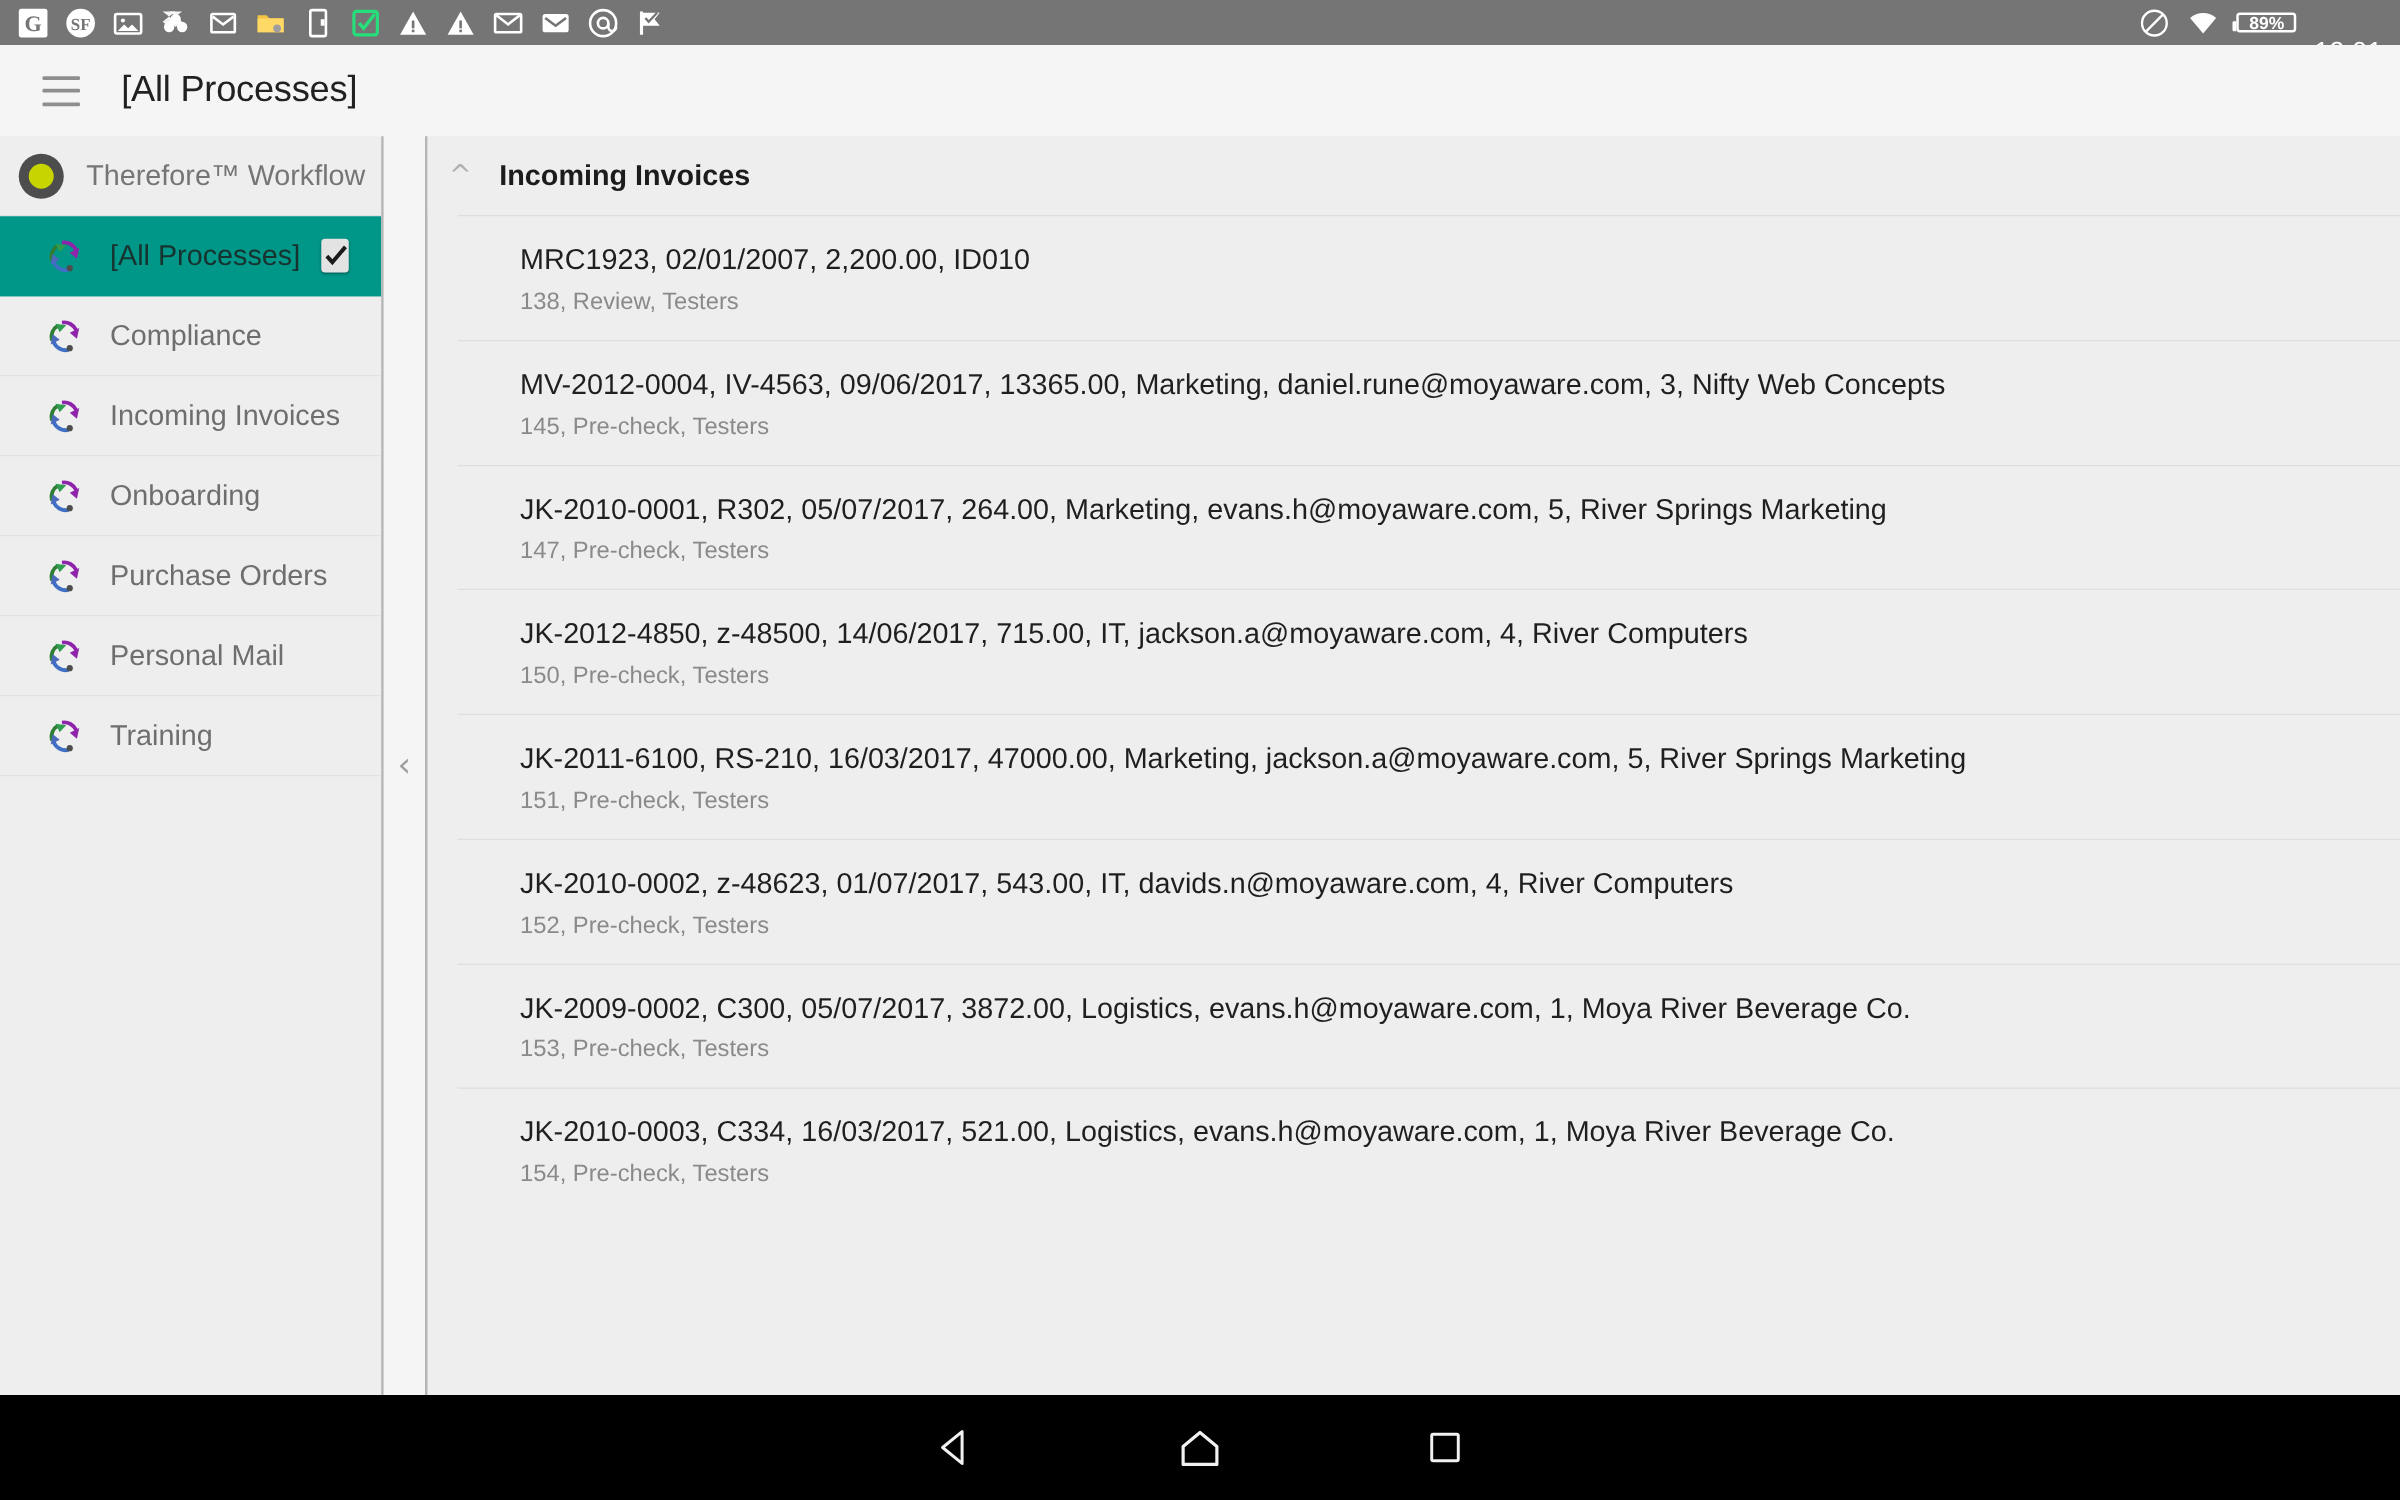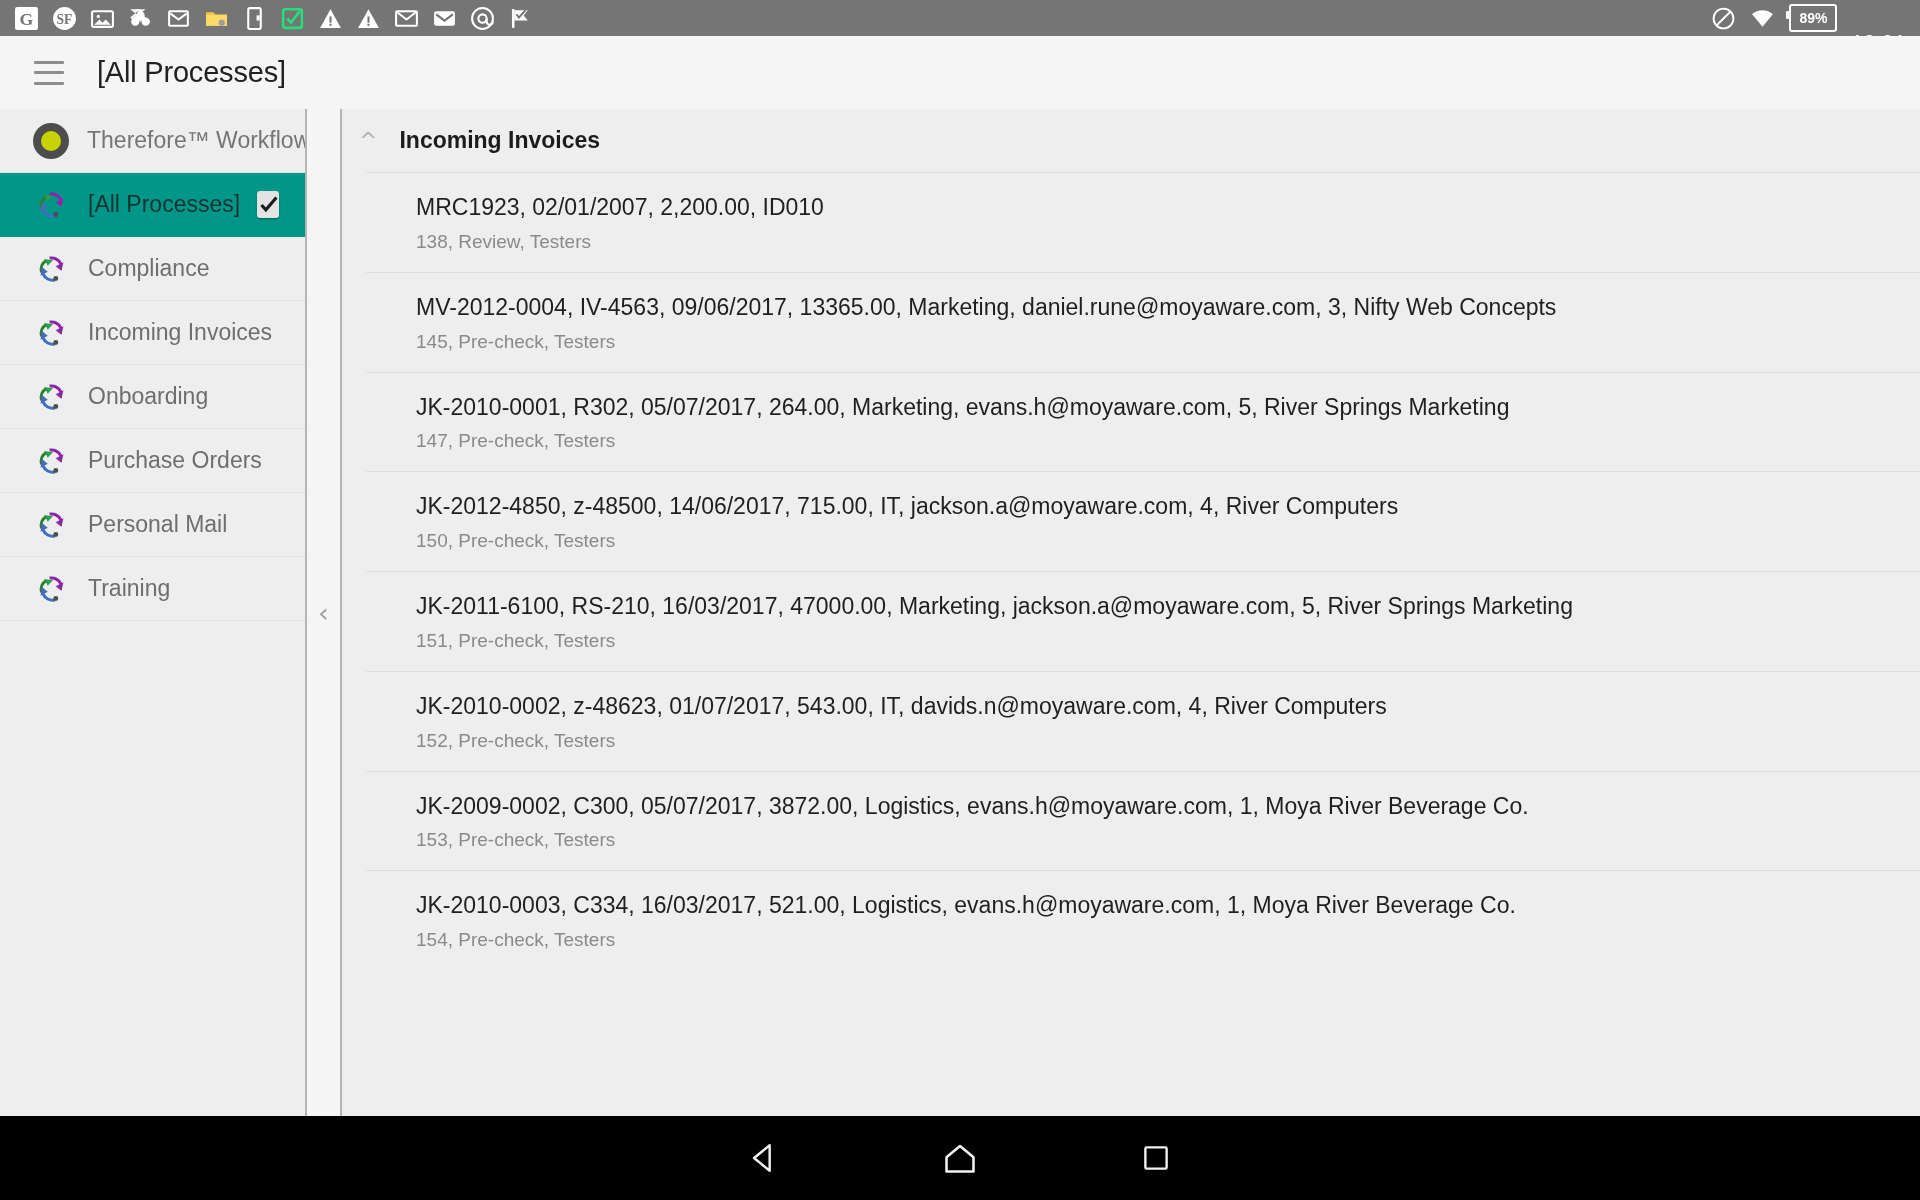--- a/index.html
+++ b/index.html
@@ -14,21 +14,21 @@
   
   .statusbar {
     height: 36px; background: #757575; display: flex; align-items: center;
     padding: 0 14px; flex: 0 0 36px;
   }
   .sb-left { display: flex; align-items: center; gap: 13px; }
   .sb-right { margin-left: auto; display: flex; align-items: center; gap: 14px; }
   .sb-ico { width: 25px; height: 25px; display: block; }
   .sb-clock { color: #fff; font-size: 21px; letter-spacing: .4px; font-family: "Liberation Sans", sans-serif; margin-top: 48px; }
   .batt {
-    border: 2px solid #fff; border-radius: 3px; height: 28px; min-width: 48px;
+    border: 2px solid #fff; border-radius: 3px; height: 16px; min-width: 48px;
     color: #fff; font-size: 14px; font-weight: bold; display: flex;
     align-items: center; justify-content: center; position: relative; padding: 0 3px;
   }
   .batt:before {
     content: ""; position: absolute; left: -5px; top: 5px; width: 3px; height: 8px;
     background: #fff; border-radius: 1px 0 0 1px;
   }
 
   
   .appbar {
@@ -44,21 +44,21 @@
 
   
   .body { flex: 1 1 auto; display: flex; background: #f5f5f5; min-height: 0; position: relative; }
 
   
   .sidebar {
     width: 307px; flex: 0 0 307px; background: #eeeeee; display: flex; flex-direction: column;
     border-right: 2px solid #b5b5b5; overflow: hidden;
   }
   .brand {
-    height: 64px; display: flex; align-items: center; padding-left: 33px; gap: 18px;
+    height: 64px; display: flex; align-items: center; padding-left: 15px; gap: 18px;
     border-bottom: 1px solid #e0e0e0; flex: 0 0 64px;
   }
   .brand-logo {
     width: 36px; height: 36px; border-radius: 50%; background: #4d4d4d;
     display: flex; align-items: center; justify-content: center; flex: 0 0 36px;
   }
   .brand-logo i { width: 20px; height: 20px; border-radius: 50%; background: #c8d400; display: block; }
   .brand-text { font-size: 23px; color: #757575; white-space: nowrap; }
 
   .nav { display: flex; flex-direction: column; }

